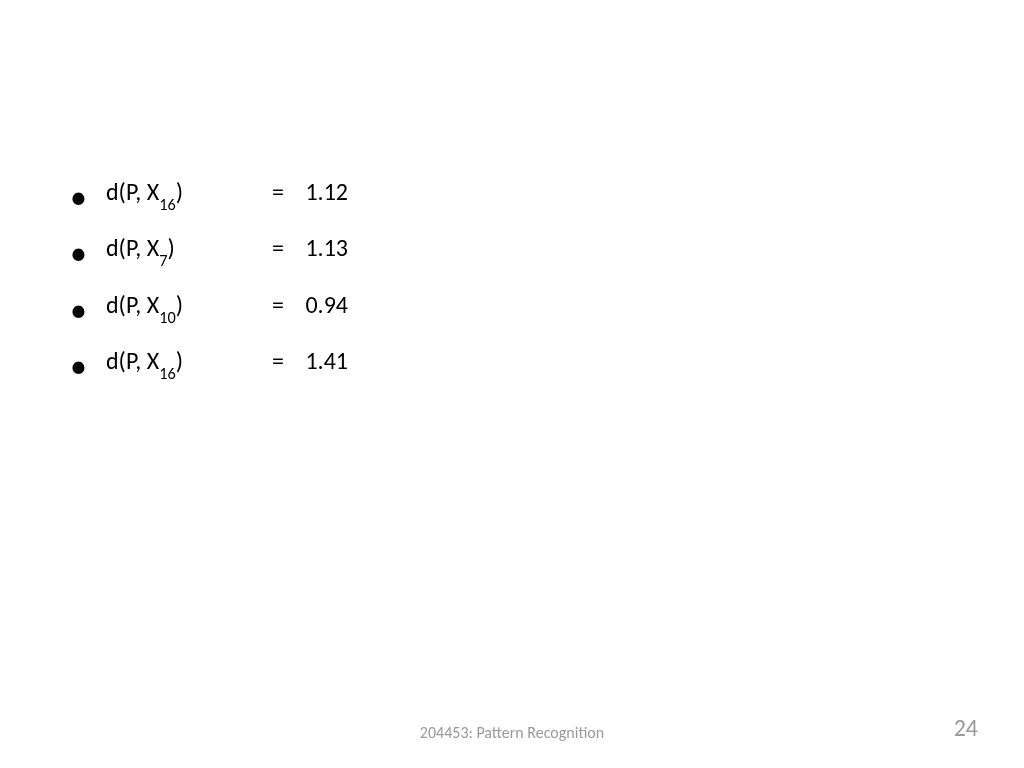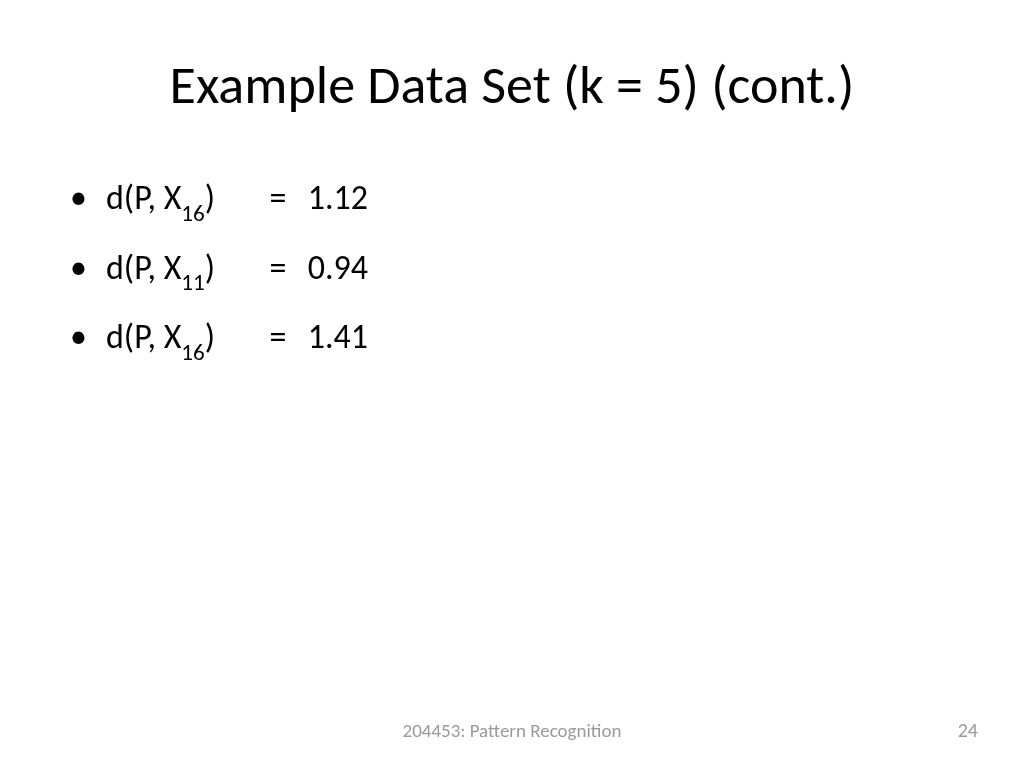--- a/index.html
+++ b/index.html
@@ -26,21 +26,21 @@
     text-align: center;
     font-size: 54px;
     font-weight: 400;
     color: #000;
     letter-spacing: 0px;
   }
   .body {
     position: absolute;
     top: 178px;
     left: 70px;
-    font-size: 34px;
+    font-size: 24px;
     color: #000;
   }
   .body ul {
     list-style: none;
     margin: 0;
     padding: 0;
   }
   .body li {
     position: relative;
     padding-left: 36px;
@@ -69,45 +69,47 @@
     display: inline-block;
     width: 44px;
     text-align: center;
   }
   .footer {
     position: absolute;
     bottom: 26px;
     left: 0;
     width: 100%;
     text-align: center;
-    font-size: 19px;
+    font-size: 16px;
     color: #9a9a9a;
   }
   .pagenum {
     position: absolute;
     bottom: 26px;
     right: 46px;
-    font-size: 20px;
+    font-size: 24px;
     color: #9a9a9a;
   }
 </style>
 </head>
 <body>
 
 <div class="slide">
 
-  <div class="title">Example Data Set (k = 5) (cont.)</div>
 
   <div class="body">
     <ul>
       <li>
         <span class="lhs"><span>d(P, X</span><span class="sub">16</span><span>)</span></span><span class="eq">=</span>&nbsp;<span>1.12</span>
       </li>
       <li>
-        <span class="lhs"><span>d(P, X</span><span class="sub">11</span><span>)</span></span><span class="eq">=</span>&nbsp;<span>0.94</span>
+        <span class="lhs"><span>d(P, X</span><span class="sub">7</span><span>)</span></span><span class="eq">=</span>&nbsp;<span>1.13</span>
+      </li>
+      <li>
+        <span class="lhs"><span>d(P, X</span><span class="sub">10</span><span>)</span></span><span class="eq">=</span>&nbsp;<span>0.94</span>
       </li>
       <li>
         <span class="lhs"><span>d(P, X</span><span class="sub">16</span><span>)</span></span><span class="eq">=</span>&nbsp;<span>1.41</span>
       </li>
     </ul>
   </div>
 
   <div class="footer">204453: Pattern Recognition</div>
   <div class="pagenum">24</div>
 

